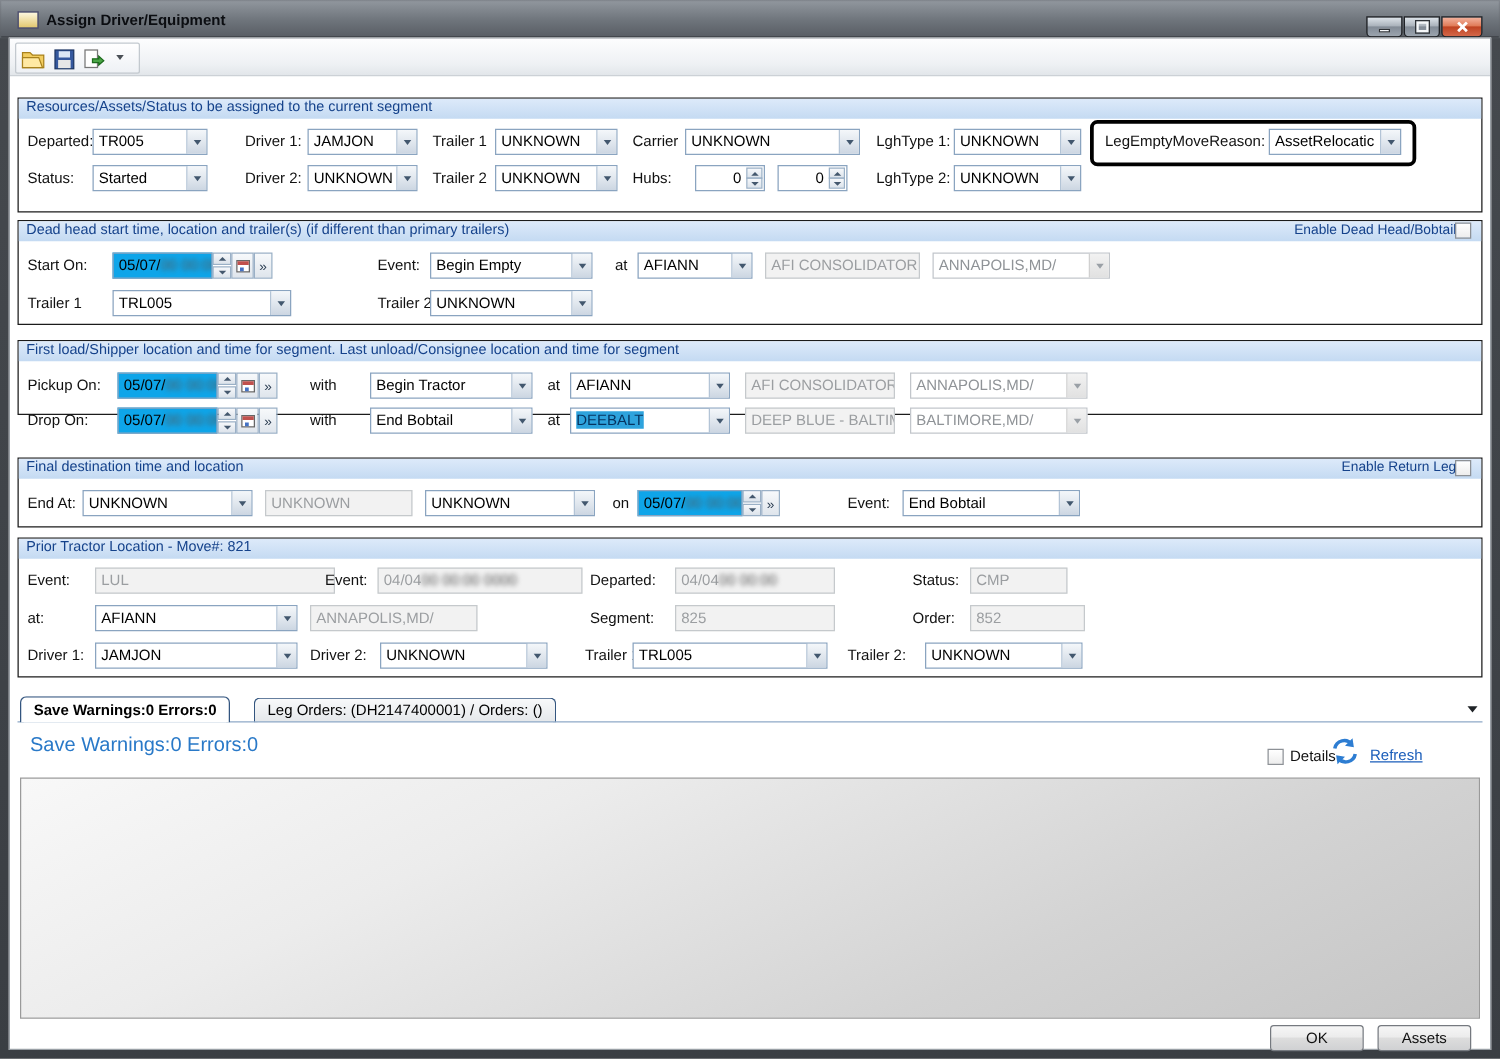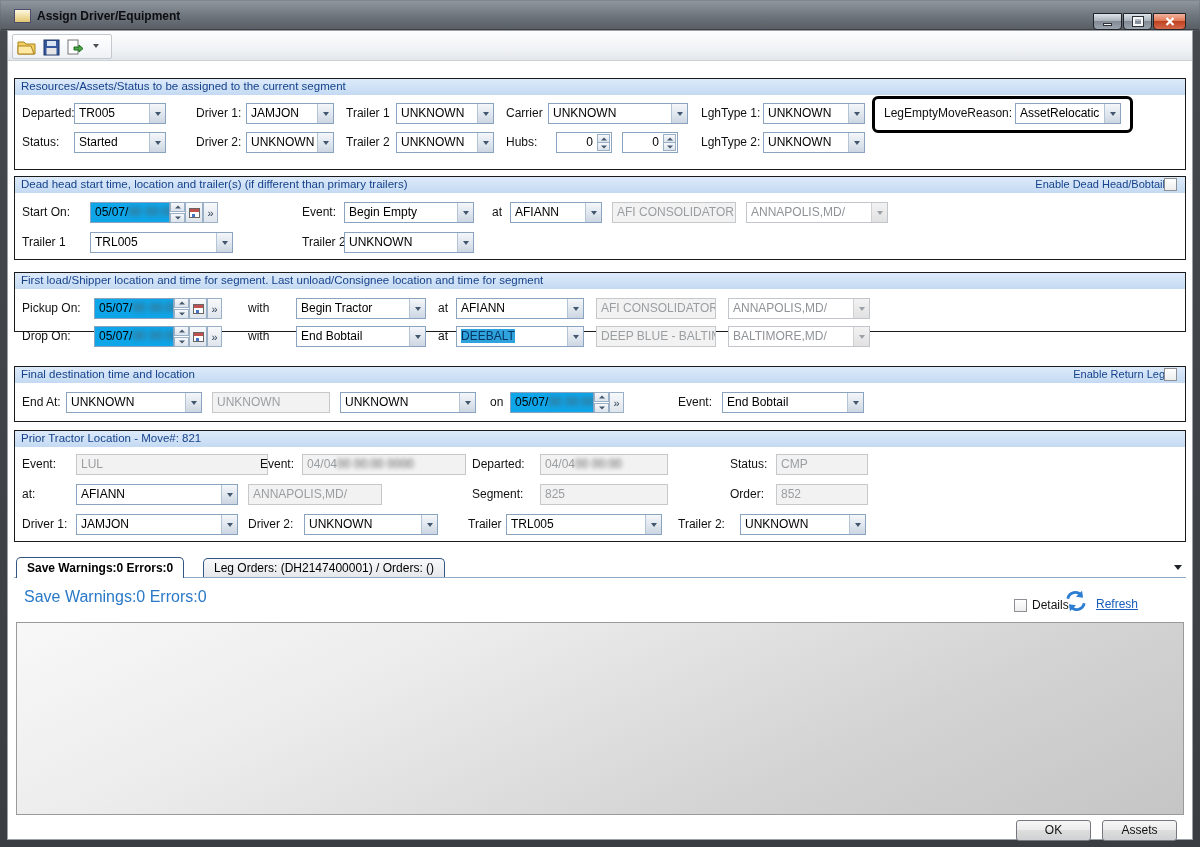--- a/index.html
+++ b/index.html
@@ -386,21 +386,21 @@
     <span class="gtitle">Prior Tractor Location - Move#: 821</span>
   </div>
 </div>
 <span class="lbl" style="left:22px;top:454px">Event:</span>
 <div class="tbox dis" style="left:76px;top:454px;width:192px">LUL</div>
 <span class="lbl" style="left:260px;top:454px">Event:</span>
 <div class="tbox dis" style="left:302px;top:454px;width:164px"><span>04/04</span><span class="blur">00 00:00 0000</span></div>
 <span class="lbl" style="left:472px;top:454px">Departed:</span>
 <div class="tbox dis" style="left:540px;top:454px;width:128px"><span>04/04</span><span class="blur">00 00:00</span></div>
 <span class="lbl" style="left:730px;top:454px">Status:</span>
-<div class="tbox dis" style="left:776px;top:454px;width:92px">CMP</div>
+<div class="tbox dis" style="left:776px;top:454px;width:78px">CMP</div>
 <span class="lbl" style="left:22px;top:484px">at:</span>
 <div class="combo" style="left:76px;top:484px;width:162px">
     <span class="ctext">AFIANN</span>
     <span class="cbtn">
       <b class="arr"></b>
     </span>
   </div>
 <div class="tbox dis" style="left:248px;top:484px;width:134px">ANNAPOLIS,MD/</div>
 <span class="lbl" style="left:472px;top:484px">Segment:</span>
 <div class="tbox dis" style="left:540px;top:484px;width:128px">825</div>

